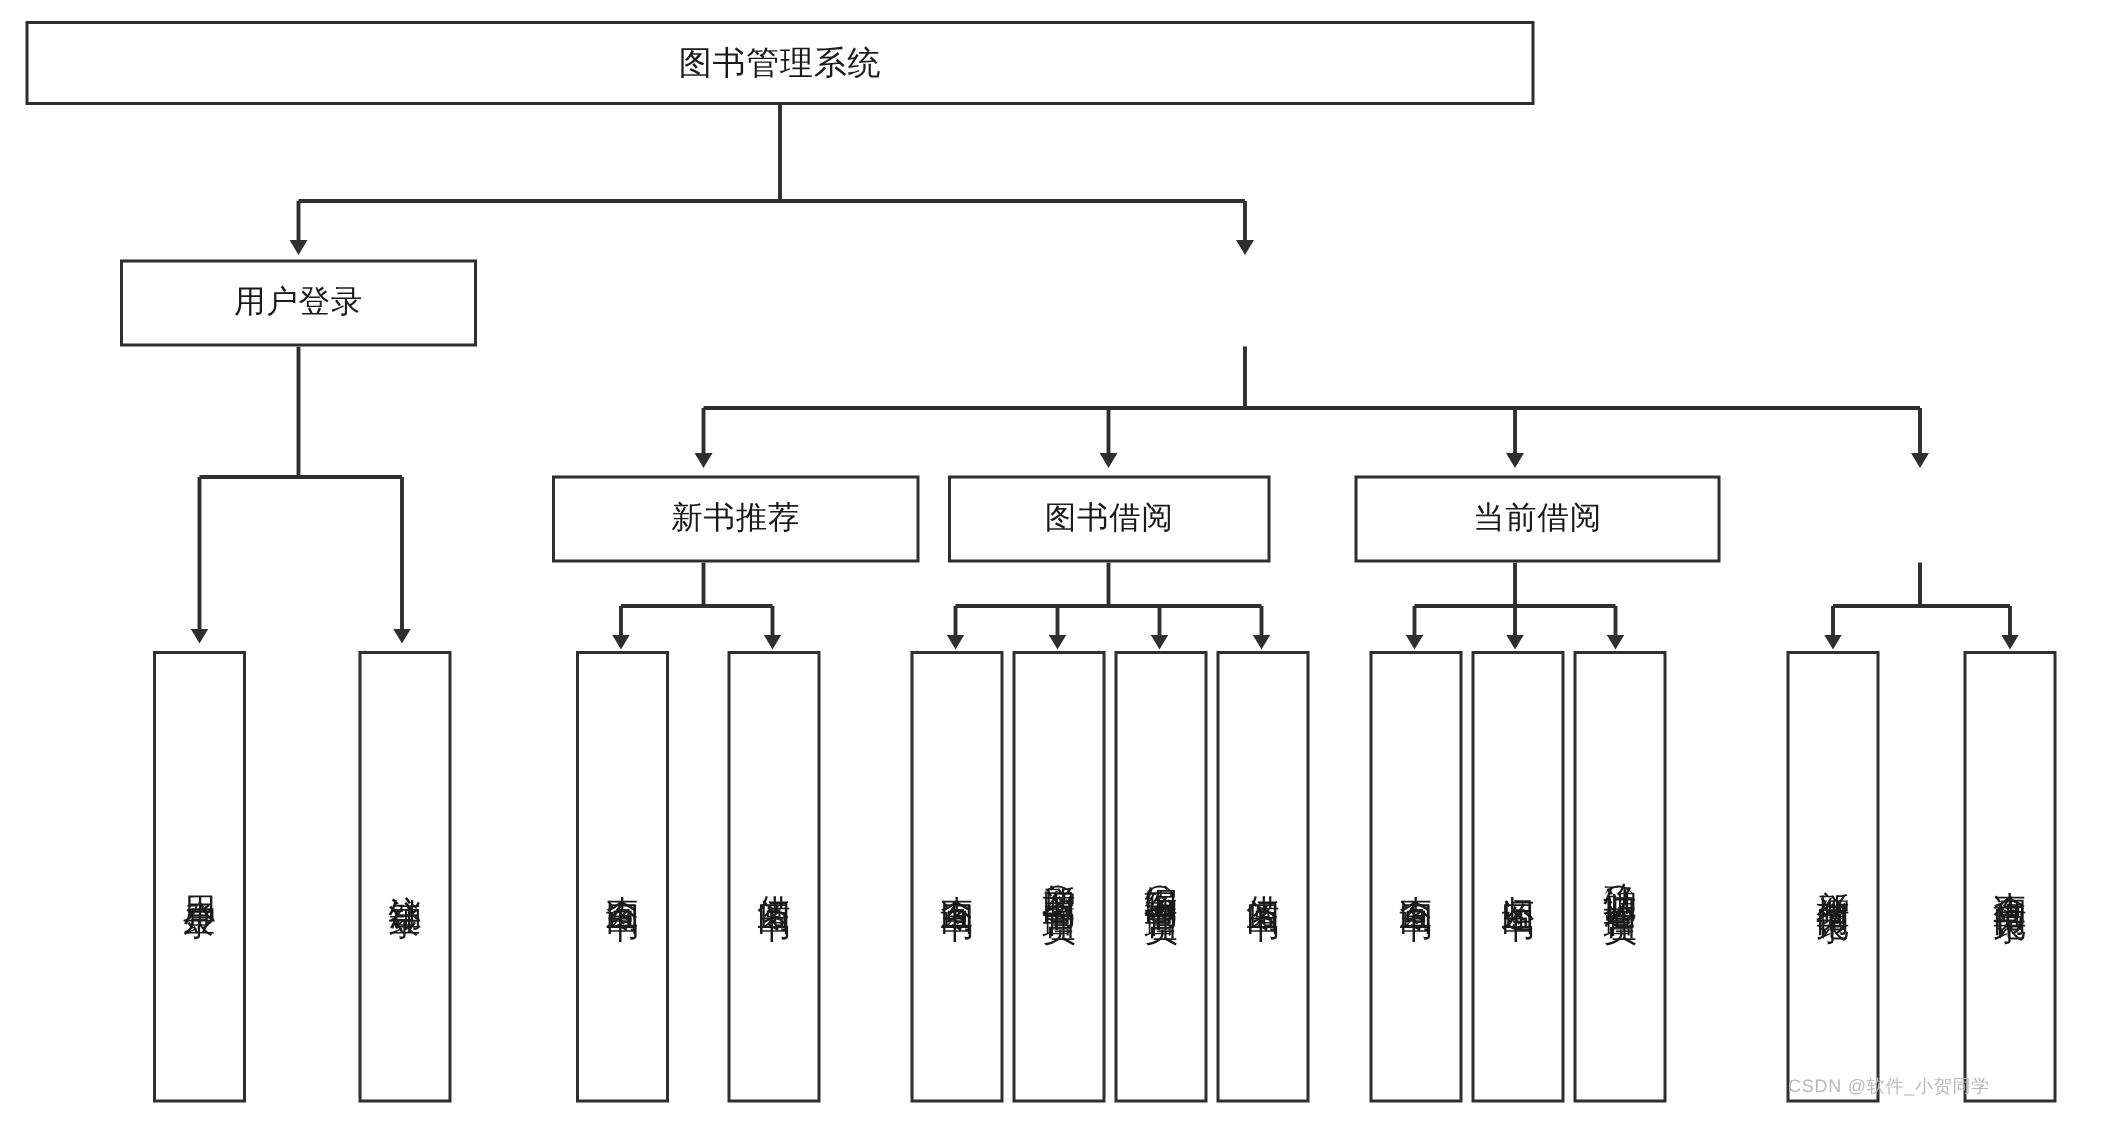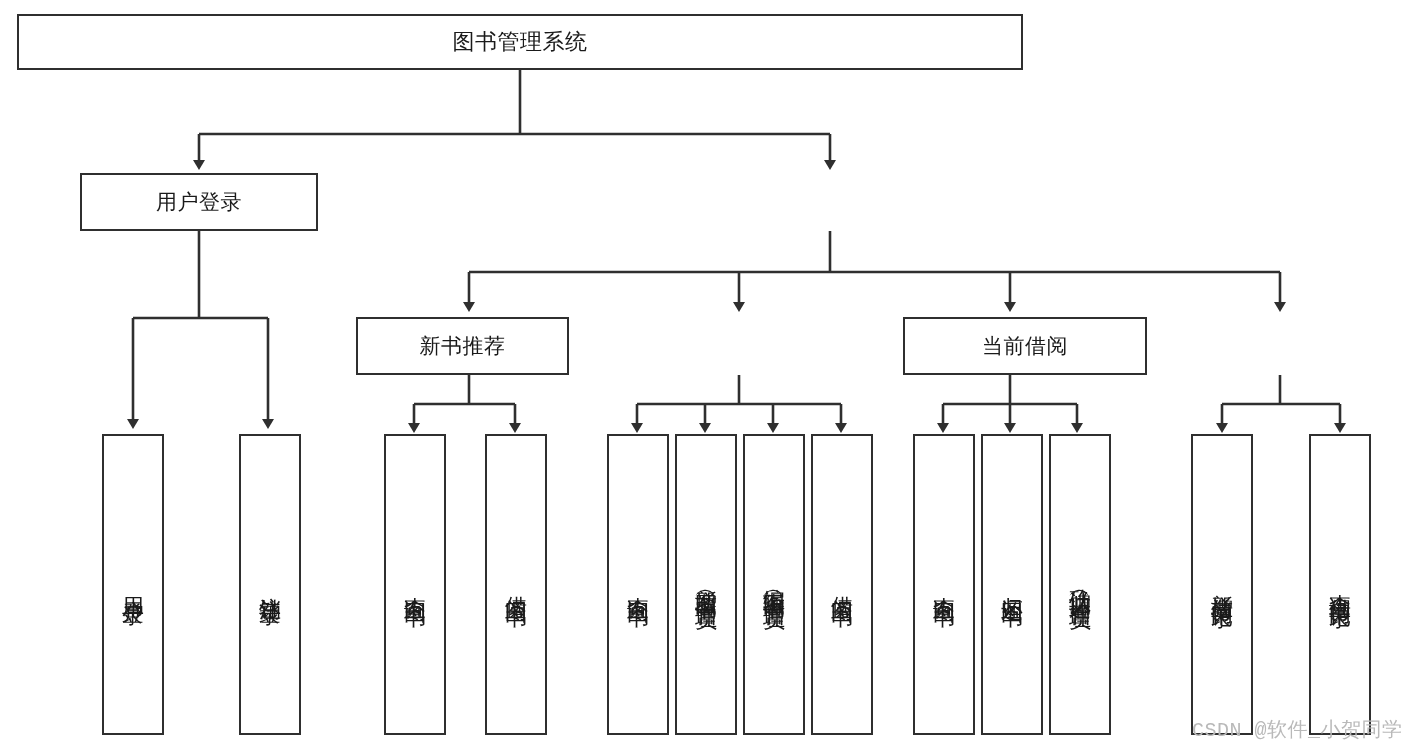--- a/index.html
+++ b/index.html
@@ -58,26 +58,26 @@
   }
   .node.v .label {
     writing-mode: vertical-rl;
     text-orientation: upright;
     font-size: 22px;
     letter-spacing: 3px;
     line-height: 1;
   }
   .watermark {
     position: absolute;
-    font-size: 20px;
+    font-size: 12px;
     color: #b9b9b9;
     letter-spacing: 0.5px;
     white-space: nowrap;
     z-index: 5;
-    font-family: Liberation Mono, monospace;
+    font-family: Liberation Sans, sans-serif;
   }
 </style>
 </head>
 <body>
 
 <div id="canvas">
 
   <svg id="edges" viewBox="0 0 1405 747" width="1405" height="747" xmlns="http://www.w3.org/2000/svg">
     <defs>
       <marker id="arrow" markerWidth="10" markerHeight="12" refX="1" refY="6" orient="auto" markerUnits="userSpaceOnUse">
@@ -129,22 +129,25 @@
   </svg>
 
   <div class="node h root" style="left:17px; top:14px; width:1006px; height:56px;">
     <span class="label">图书管理系统</span>
   </div>
 
   <div class="node h" style="left:80px; top:173px; width:238px; height:58px;">
     <span class="label">用户登录</span>
   </div>
 
-  <div class="node h" style="left:356px; top:317px; width:213px; height:58px;">
+  <div class="node h" style="left:368px; top:317px; width:245px; height:58px;">
     <span class="label">新书推荐</span>
+  </div>
+  <div class="node h" style="left:632px; top:317px; width:215px; height:58px;">
+    <span class="label">图书借阅</span>
   </div>
   <div class="node h" style="left:903px; top:317px; width:244px; height:58px;">
     <span class="label">当前借阅</span>
   </div>
 
   <div class="node v" style="left:102px; top:434px; width:62px; height:301px;">
     <span class="label">用户登录</span>
   </div>
   <div class="node v" style="left:239px; top:434px; width:62px; height:301px;">
     <span class="label">注销登录</span>

